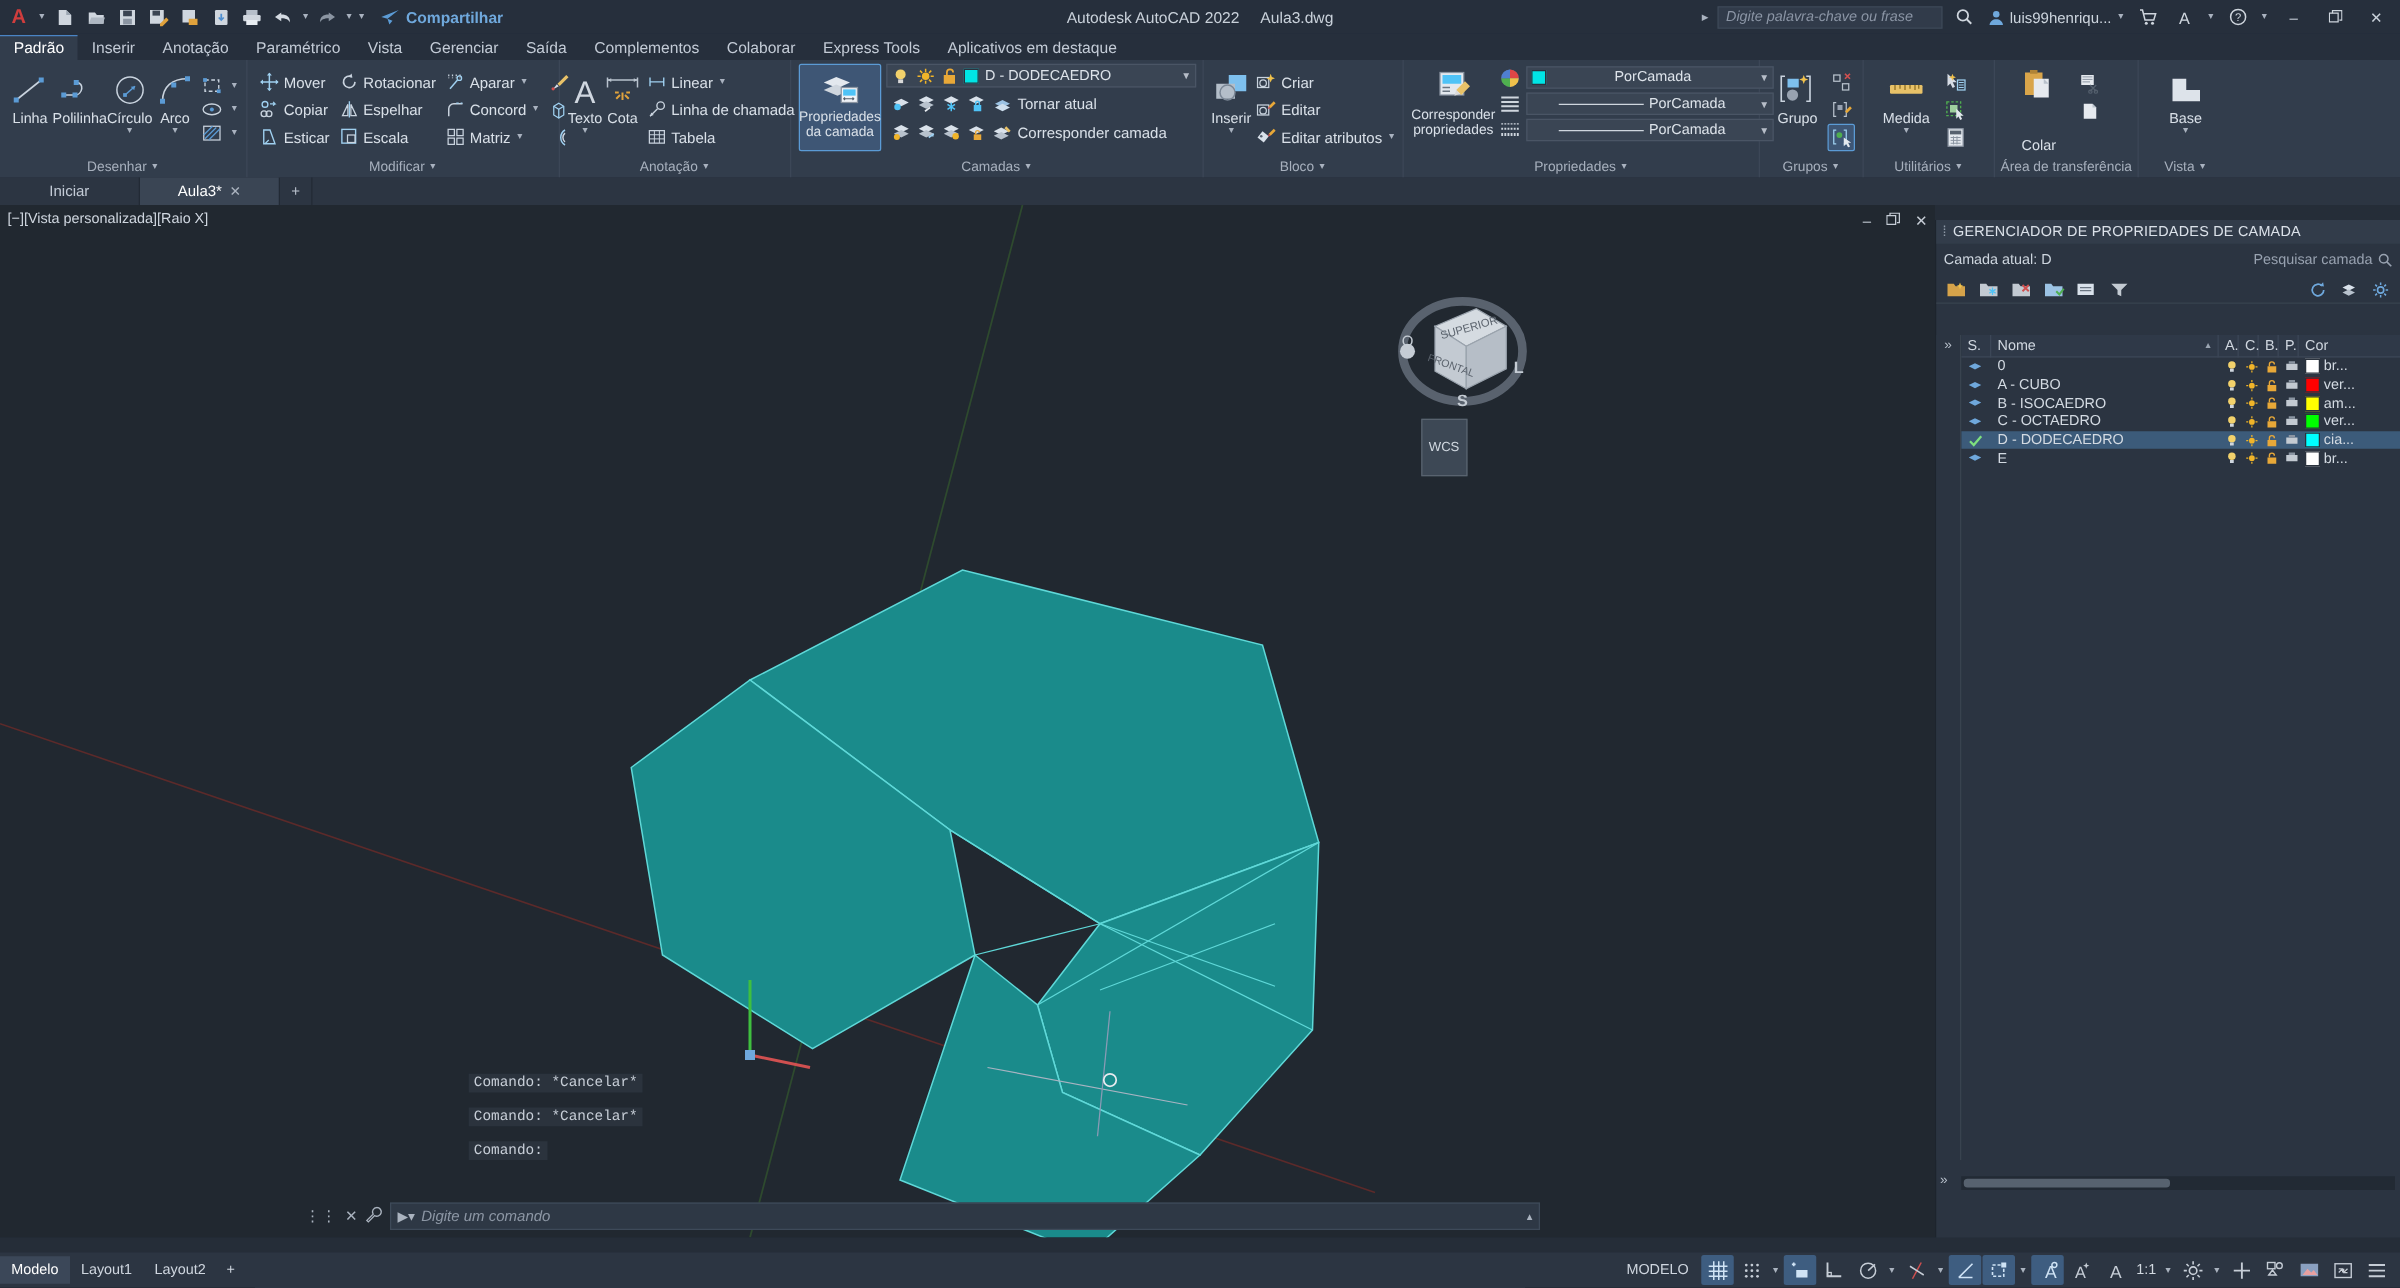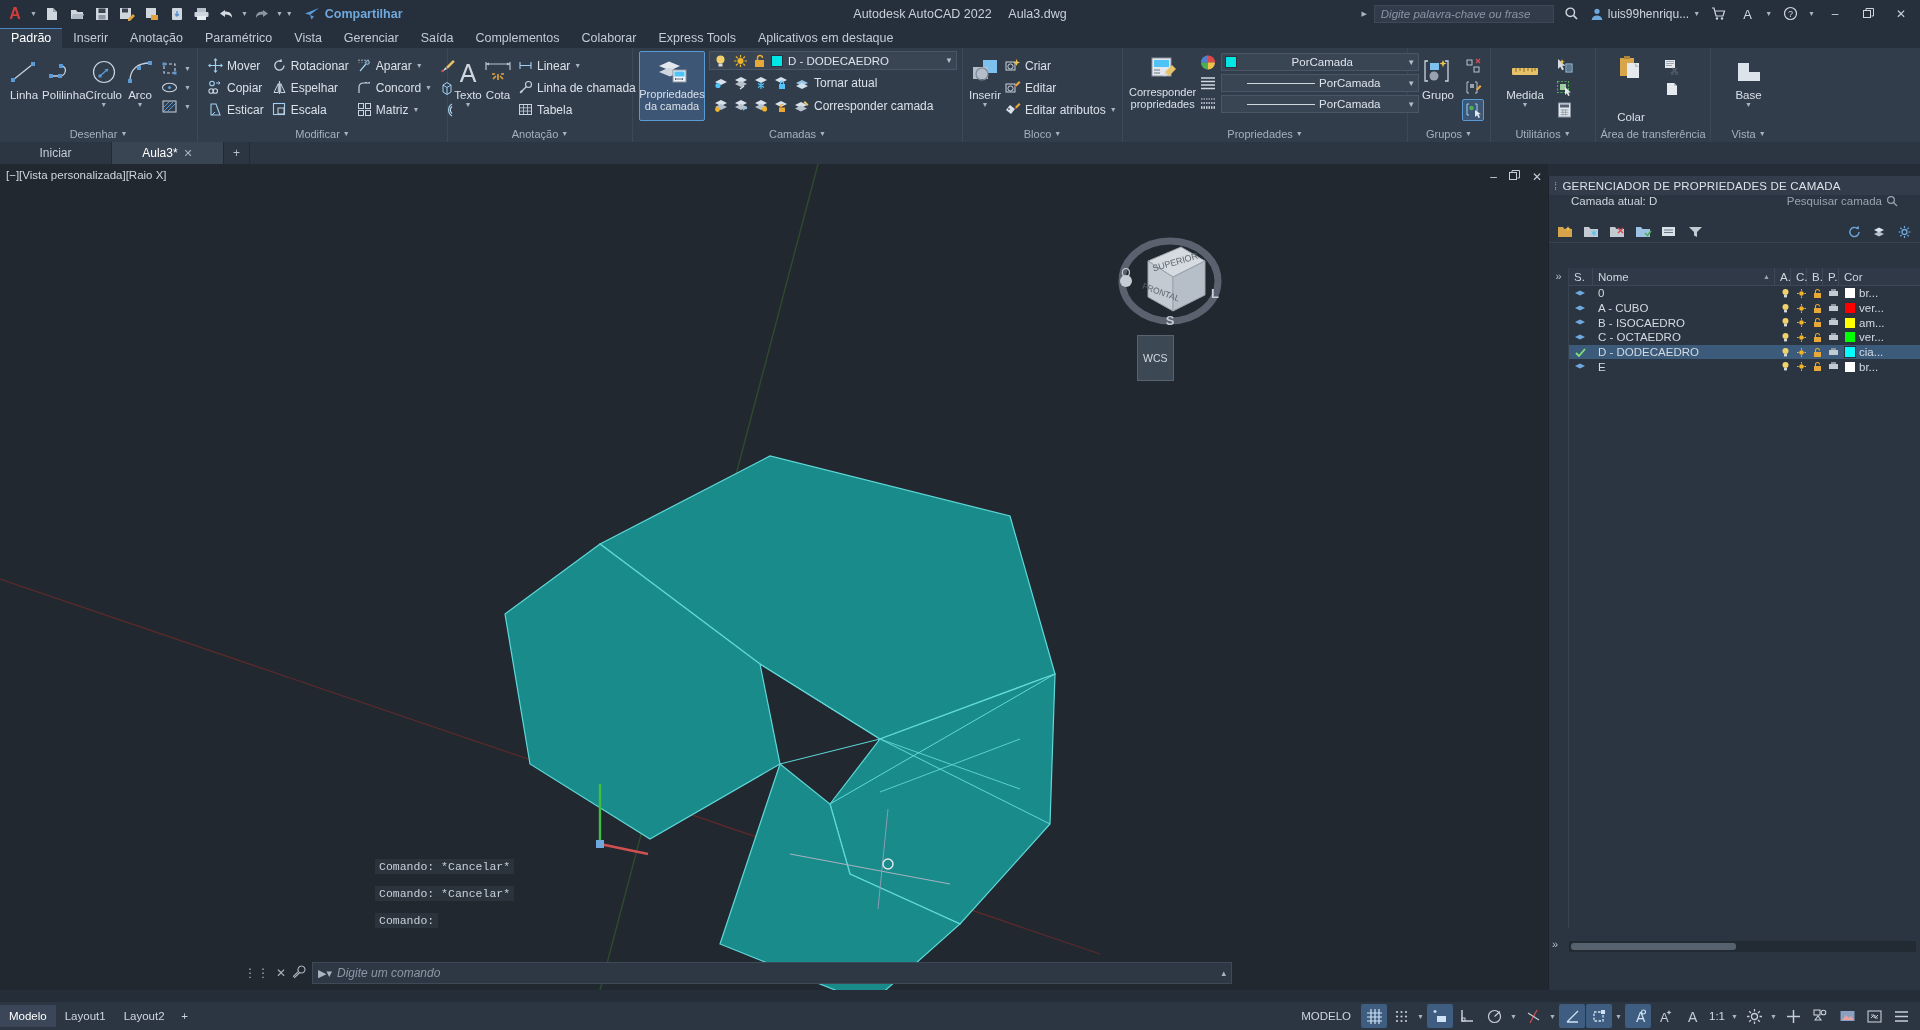--- a/index.html
+++ b/index.html
@@ -74,21 +74,21 @@
      background:#2e3845; border:1px solid #3e4a59; display:flex; align-items:center; gap:5px; padding:0 5px;}
   .cmdbar .ph{ font-size:12px; color:#8d97a5; font-style:italic;}
   .cmdtools{ position:absolute; left:312px; bottom:6px; margin-left:-68px; display:flex;
      align-items:center; gap:6px; height:22px; color:#aab3bf; font-size:12px;}
 
   
   .palette{ position:absolute; left:1548px; top:176px; width:372px; height:814px;
     background:#2b3441; border-left:1px solid #1d242d; }
   .palhdr{ height:19px; display:flex; align-items:center; gap:5px; padding-left:5px;
     background:#323c4a; font-size:11.5px; color:#dbe1e9; letter-spacing:.2px;}
-  .palsub{ height:26px; display:flex; align-items:flex-start; padding:0 22px; font-size:11.5px; color:#cdd5de;}
+  .palsub{ height:26px; display:flex; align-items:center; padding:0 6px; font-size:11.5px; color:#cdd5de;}
   .searchlayer{ margin-left:auto; display:flex; align-items:center; gap:4px;
     font-size:11.5px; color:#98a2b0;}
   .paltools{ height:22px; display:flex; align-items:center; gap:4px; padding:0 5px;
     border-bottom:1px solid #39434f;}
   .ltab{ width:22px; height:18px; display:flex; align-items:center; justify-content:center; border-radius:2px;}
   .gridwrap{ position:absolute; left:0; top:92px; right:0; bottom:62px; display:flex;}
   .treecol{ width:20px; background:#2b3441; border-right:1px solid #39434f; padding-top:2px;}
   .chev{ font-size:11px; color:#b7bfca; text-align:center;}
   .gridcol{ flex:1; display:flex; flex-direction:column; overflow:hidden;}
   .ghead{ height:18px; display:flex; align-items:center; font-size:11.5px; color:#cfd6df;

